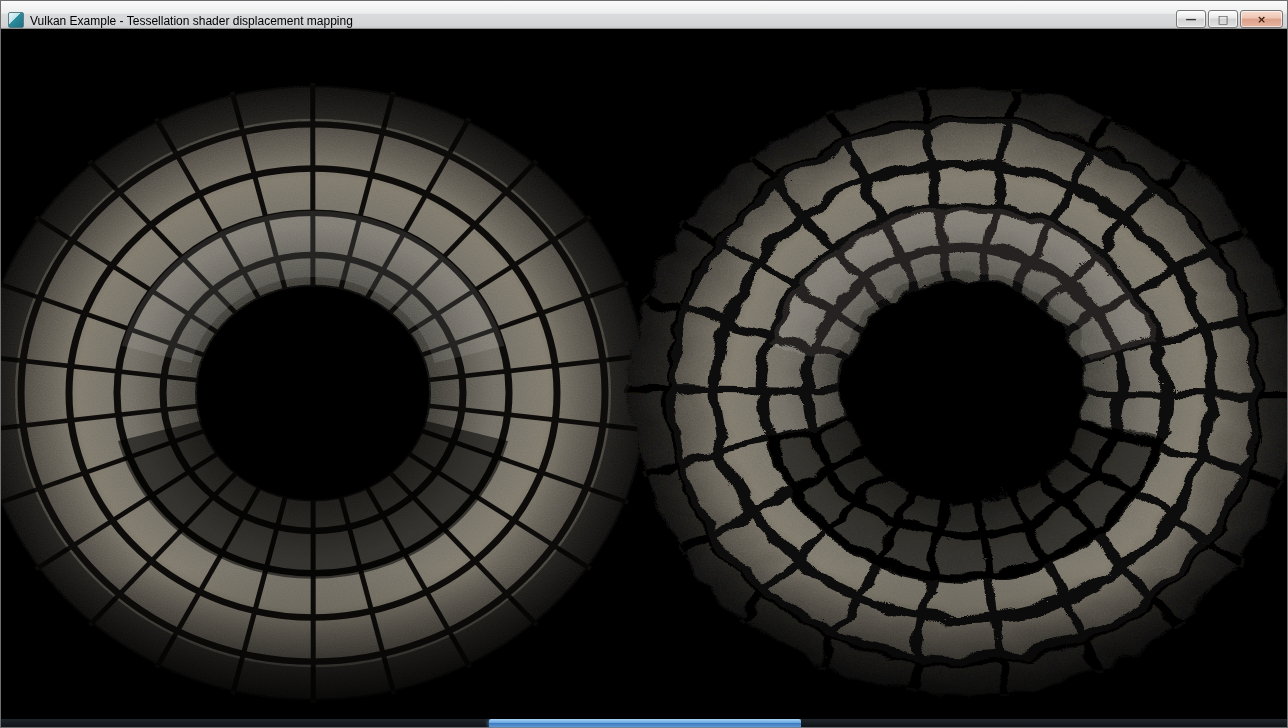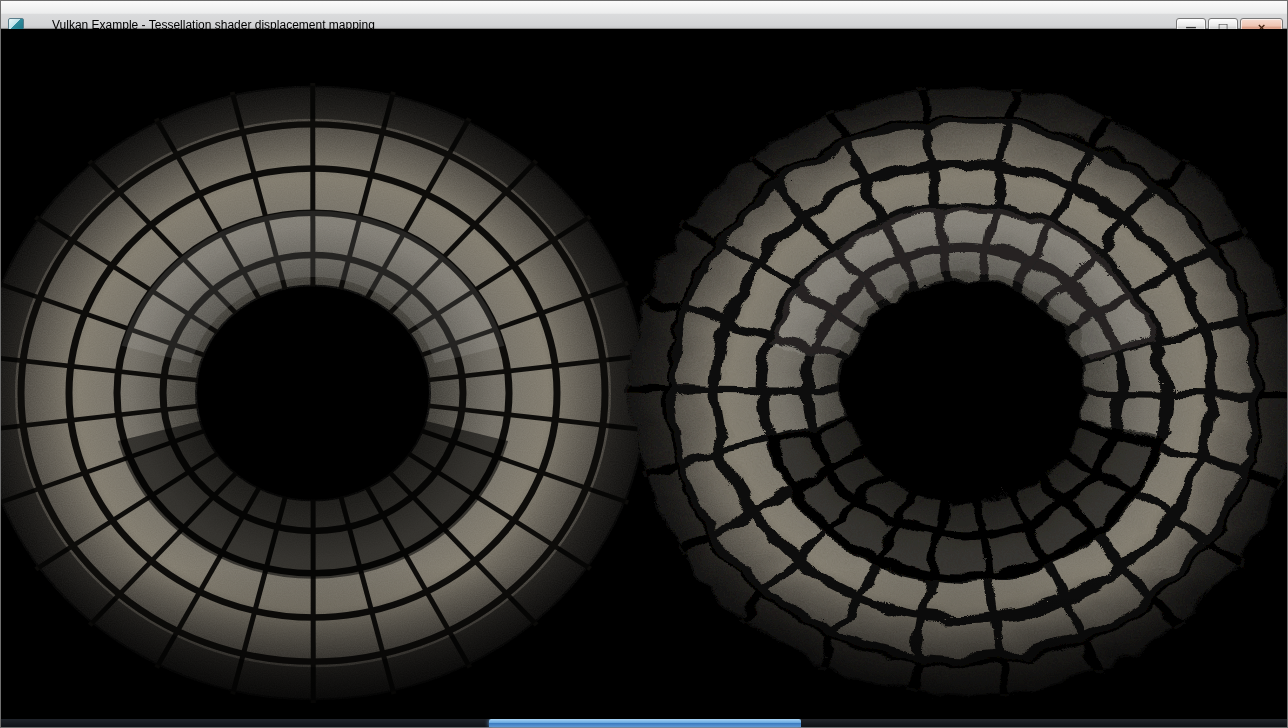--- a/index.html
+++ b/index.html
@@ -4,25 +4,24 @@
 <style>
   html,body{margin:0;padding:0;width:1288px;height:728px;overflow:hidden;background:#000;}
   *{box-sizing:border-box;}
   .window{
     width:1288px;height:728px;display:flex;flex-direction:column;
     border:1px solid #6f6f6f;background:#000;
     font-family:"Liberation Sans","DejaVu Sans",sans-serif;
   }
   
   .titlebar{
-    height:28px;flex:0 0 28px;display:flex;align-items:flex-start;
-    padding:17px 4px 0 7px;
+    height:28px;flex:0 0 28px;display:flex;align-items:flex-end;
+    padding:6px 4px 0 7px;
     background:linear-gradient(#fbfbfb,#eceded 45%,#dadbdc 50%,#d3d4d6 90%,#c8c9cb);
     border-bottom:1px solid #8e8e8e;
-    gap:22px;
   }
   .app-icon{
     width:16px;height:16px;flex:0 0 16px;margin-right:6px;border:1px solid #5a7d8a;
     background:
       linear-gradient(135deg,#eaf6f8 0%,#bfe3ea 40%,#2e8d9e 41%,#1b6f80 100%);
     border-radius:2px;
   }
   .title-text{
     font-size:12px;color:#000;white-space:nowrap;overflow:hidden;text-overflow:ellipsis;
     flex:1 1 auto;

